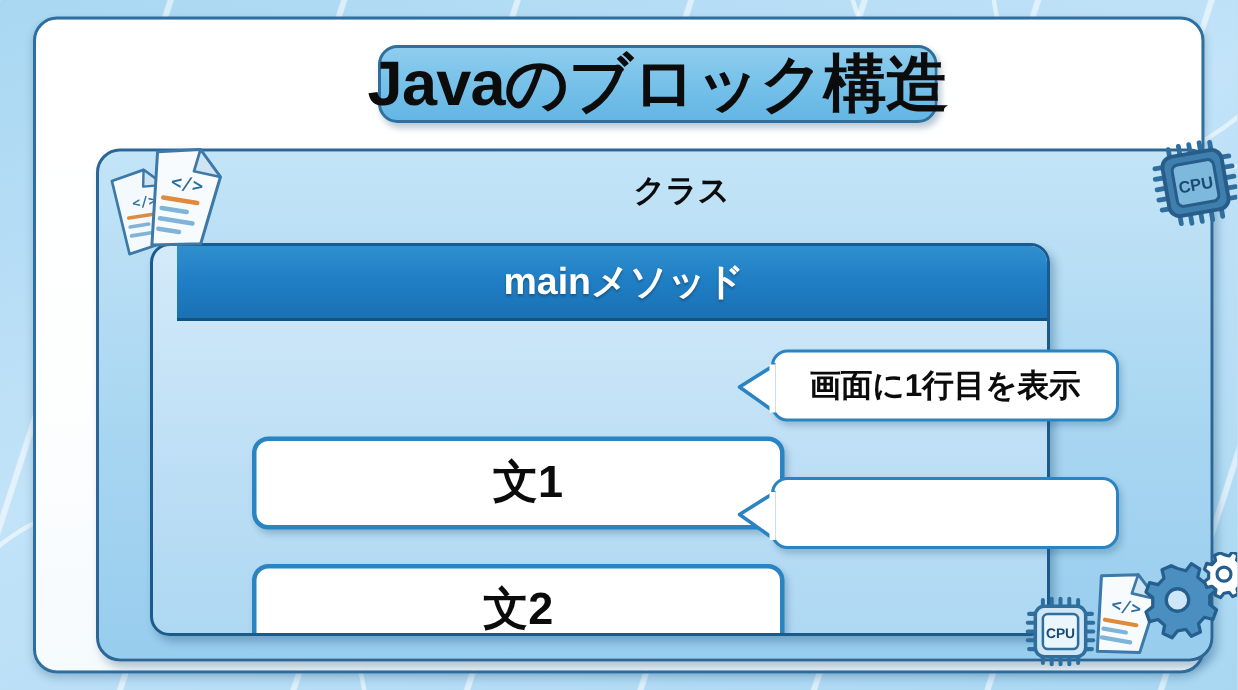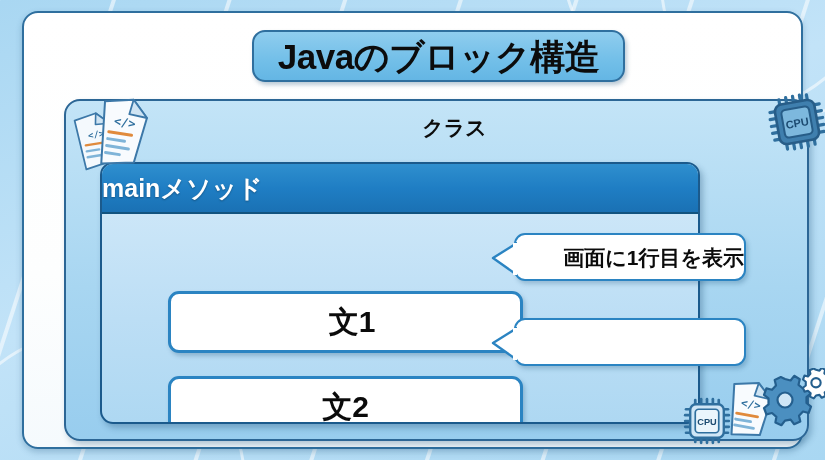--- a/index.html
+++ b/index.html
@@ -68,21 +68,21 @@
     border: 2px solid #2f6f9e;
     border-radius: 13px;
     box-sizing: border-box;
     display: flex;
     align-items: center;
     justify-content: center;
     box-shadow: 2px 3px 4px rgba(30,80,120,0.30);
     z-index: 6;
   }
   .title-badge .t {
-    font-size: 35px;
+    font-size: 42px;
     font-weight: bold;
     color: #0c0c0c;
     letter-spacing: -0.5px;
     line-height: 1;
     white-space: nowrap;
   }
 
   
   .class-box {
     position: absolute;
@@ -118,28 +118,29 @@
     height: 262px;
     background: linear-gradient(180deg,#d3eaf9 0%, #bcdef5 60%, #aed8f2 100%);
     border: 2px solid #1b5a8c;
     border-radius: 13px;
     box-sizing: border-box;
     box-shadow: 3px 4px 6px rgba(24,70,110,0.32);
     overflow: hidden;
   }
   .method-header {
     position: absolute;
-    left: 0;
+    left: 16px;
     top: 0;
     width: 100%;
     height: 50px;
     background: linear-gradient(180deg,#2f8fce 0%, #1f7ec4 50%, #1a71b4 100%);
     border-bottom: 2px solid #12537f;
     display: flex;
     align-items: center;
+    justify-content: center;
     box-sizing: border-box;
   }
   .method-header .t {
     font-size: 25px;
     font-weight: bold;
     color: #ffffff;
     line-height: 1;
     text-shadow: 0 1px 2px rgba(0,0,0,0.30);
   }
 
@@ -172,21 +173,21 @@
     position: absolute;
     left: 490px;
     width: 232px;
     height: 48px;
     background: #ffffff;
     border: 2px solid #2b84c2;
     border-radius: 11px;
     box-sizing: border-box;
     display: flex;
     align-items: center;
-    justify-content: flex-end;
+    justify-content: center;
     box-shadow: 2px 3px 4px rgba(28,80,120,0.26);
     z-index: 5;
   }
   .callout.c1 { top: 220px; }
   .callout.c2 { top: 305px; }
   .callout .t {
     font-size: 21px;
     font-weight: bold;
     color: #0b0b0b;
     line-height: 1;

